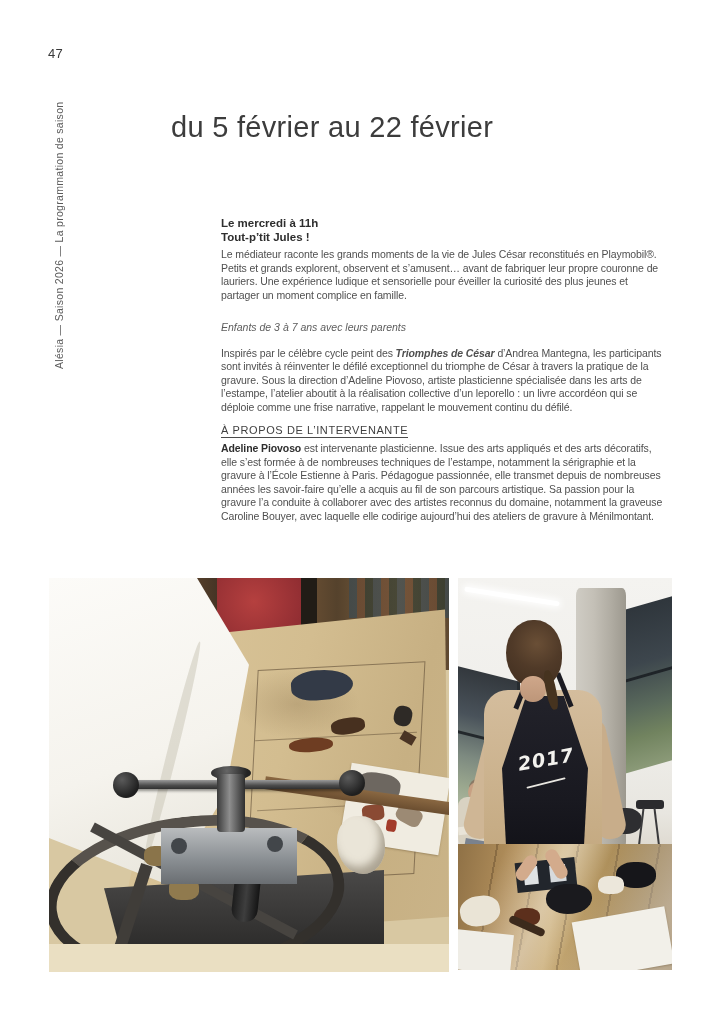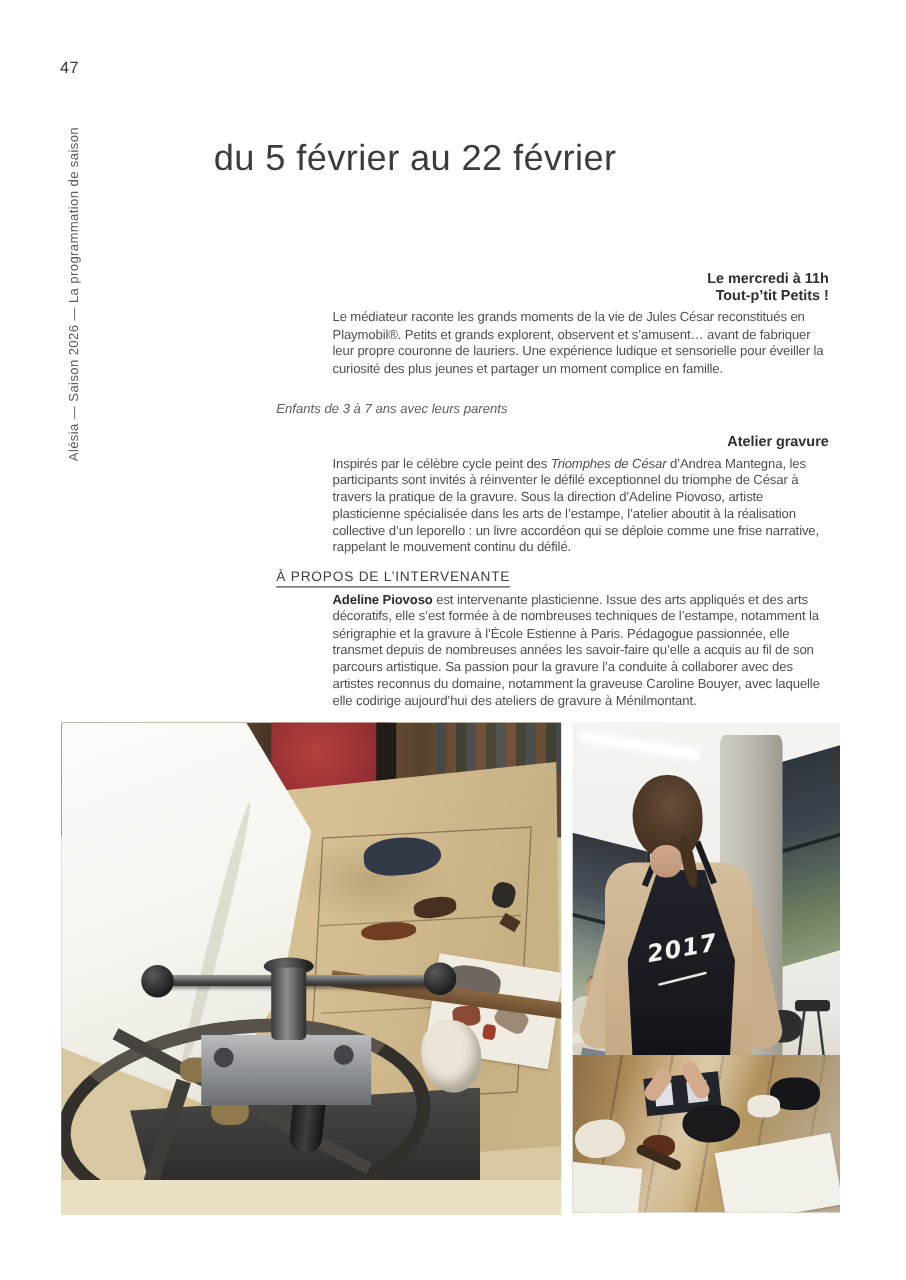--- a/index.html
+++ b/index.html
@@ -16,30 +16,30 @@
     left:53px; top:369px; transform:rotate(-90deg); transform-origin:0 0;
     font-size:10.5px; color:#5a5a5a; letter-spacing:.3px; white-space:nowrap;
   }
 
   .doc-title {
     left:171px; top:111px; font-size:29px; line-height:33px; color:#3c3c3c;
     font-weight:400; letter-spacing:.3px;
   }
 
   .content { left:221px; top:216px; width:442px; color:#4f4f4f; }
-  .sec-head { font-size:11.5px; line-height:14px; font-weight:700; color:#2e2e2e;text-align:right; }
-  .sec-body { margin-top:4px; font-size:10.5px; line-height:13.5px; letter-spacing:-.1px; color:#4f4f4f;margin-left:45px; }
+  .sec-head { font-size:11.5px; line-height:14px; font-weight:700; color:#2e2e2e; }
+  .sec-body { margin-top:4px; font-size:10.5px; line-height:13.5px; letter-spacing:-.1px; color:#4f4f4f; }
   .sec-note { font-style:italic; color:#5c5c5c; font-size:10.5px; line-height:13.5px; margin-top:19px; }
   .sec-gap { margin-top:12px; }
   .about-head {
     display:inline-block; font-size:11px; letter-spacing:.6px; color:#3f3f3f;
     border-bottom:1px solid #4a4a4a; padding-bottom:1px; margin-top:10px;
   }
   .b { font-weight:700; color:#2e2e2e; }
-  .i { font-style:italic; }
+  .i { font-style:italic;font-weight:bold; }
 
   .photos { left:49px; top:578px; display:flex; gap:9px; }
   .photo { position:relative; overflow:hidden; background:#d8c8a2; }
   .photo-left { width:400px; height:394px; }
   .photo-right { width:214px; height:392px; background:#f1efeb; }
   .photo * { position:absolute; }
 
   
   .pl-topband { left:0; top:0; width:100%; height:92px;
     background:linear-gradient(90deg,#2a2620 0%,#413427 12%,#6b4e33 30%,#3f3023 44%,#7b5a3a 58%,#55422c 72%,#8a6a46 88%,#5e4830 100%); }
@@ -181,27 +181,26 @@
   <div class="abs sidebar-vertical">Alésia — Saison 2026 — La programmation de saison</div>
 
   <div class="abs doc-title">
     <div>du 5 février au 22 février</div>
   </div>
 
   <div class="abs content">
 
     <div>
       <div class="sec-head">Le mercredi à 11h</div>
-      <div class="sec-head">Tout-p’tit Petits !</div>
+      <div class="sec-head">Tout-p’tit Jules !</div>
       <p class="sec-body">Le médiateur raconte les grands moments de la vie de Jules César reconstitués en Playmobil®. Petits et grands explorent, observent et s’amusent… avant de fabriquer leur propre couronne de lauriers. Une expérience ludique et sensorielle pour éveiller la curiosité des plus jeunes et partager un moment complice en famille.</p>
       <div class="sec-note">Enfants de 3 à 7 ans avec leurs parents</div>
     </div>
 
     <div class="sec-gap">
-      <div class="sec-head">Atelier gravure</div>
       <p class="sec-body"><span>Inspirés par le célèbre cycle peint des </span><span class="i">Triomphes de César</span><span> d’Andrea Mantegna, les participants sont invités à réinventer le défilé exceptionnel du triomphe de César à travers la pratique de la gravure. Sous la direction d’Adeline Piovoso, artiste plasticienne spécialisée dans les arts de l’estampe, l’atelier aboutit à la réalisation collective d’un leporello : un livre accordéon qui se déploie comme une frise narrative, rappelant le mouvement continu du défilé.</span></p>
     </div>
 
     <div>
       <div class="about-head">À PROPOS DE L’INTERVENANTE</div>
       <p class="sec-body"><span class="b">Adeline Piovoso</span><span> est intervenante plasticienne. Issue des arts appliqués et des arts décoratifs, elle s’est formée à de nombreuses techniques de l’estampe, notamment la sérigraphie et la gravure à l’École Estienne à Paris. Pédagogue passionnée, elle transmet depuis de nombreuses années les savoir-faire qu’elle a acquis au fil de son parcours artistique. Sa passion pour la gravure l’a conduite à collaborer avec des artistes reconnus du domaine, notamment la graveuse Caroline Bouyer, avec laquelle elle codirige aujourd’hui des ateliers de gravure à Ménilmontant.</span></p>
     </div>
 
   </div>
 

